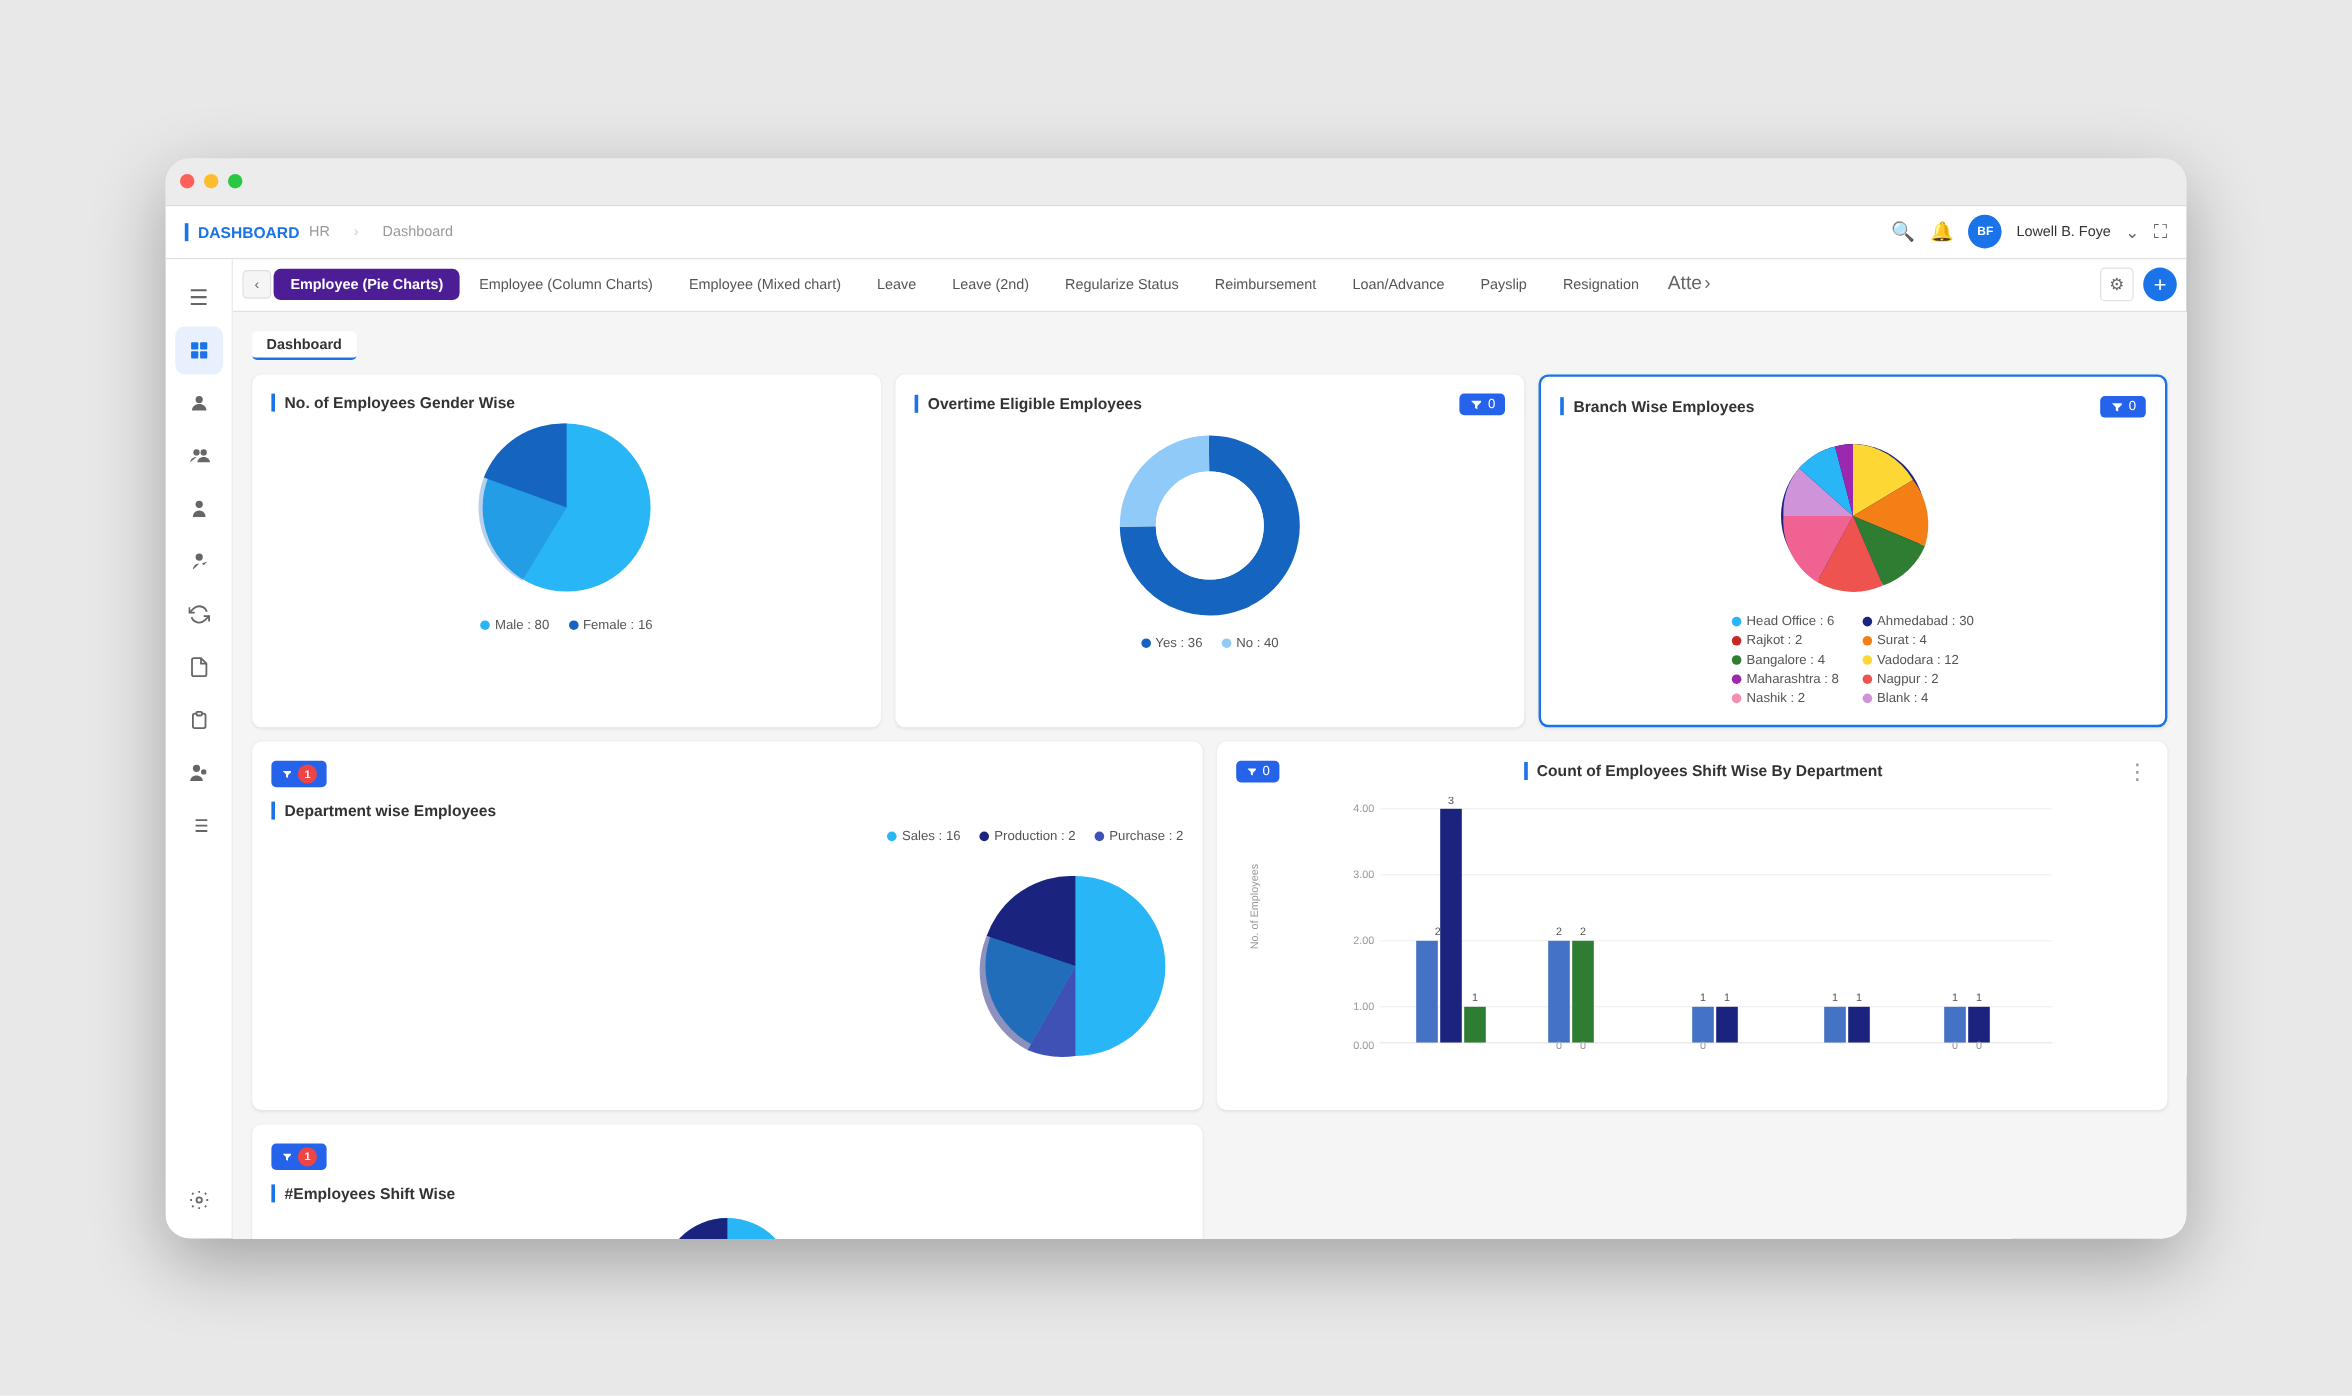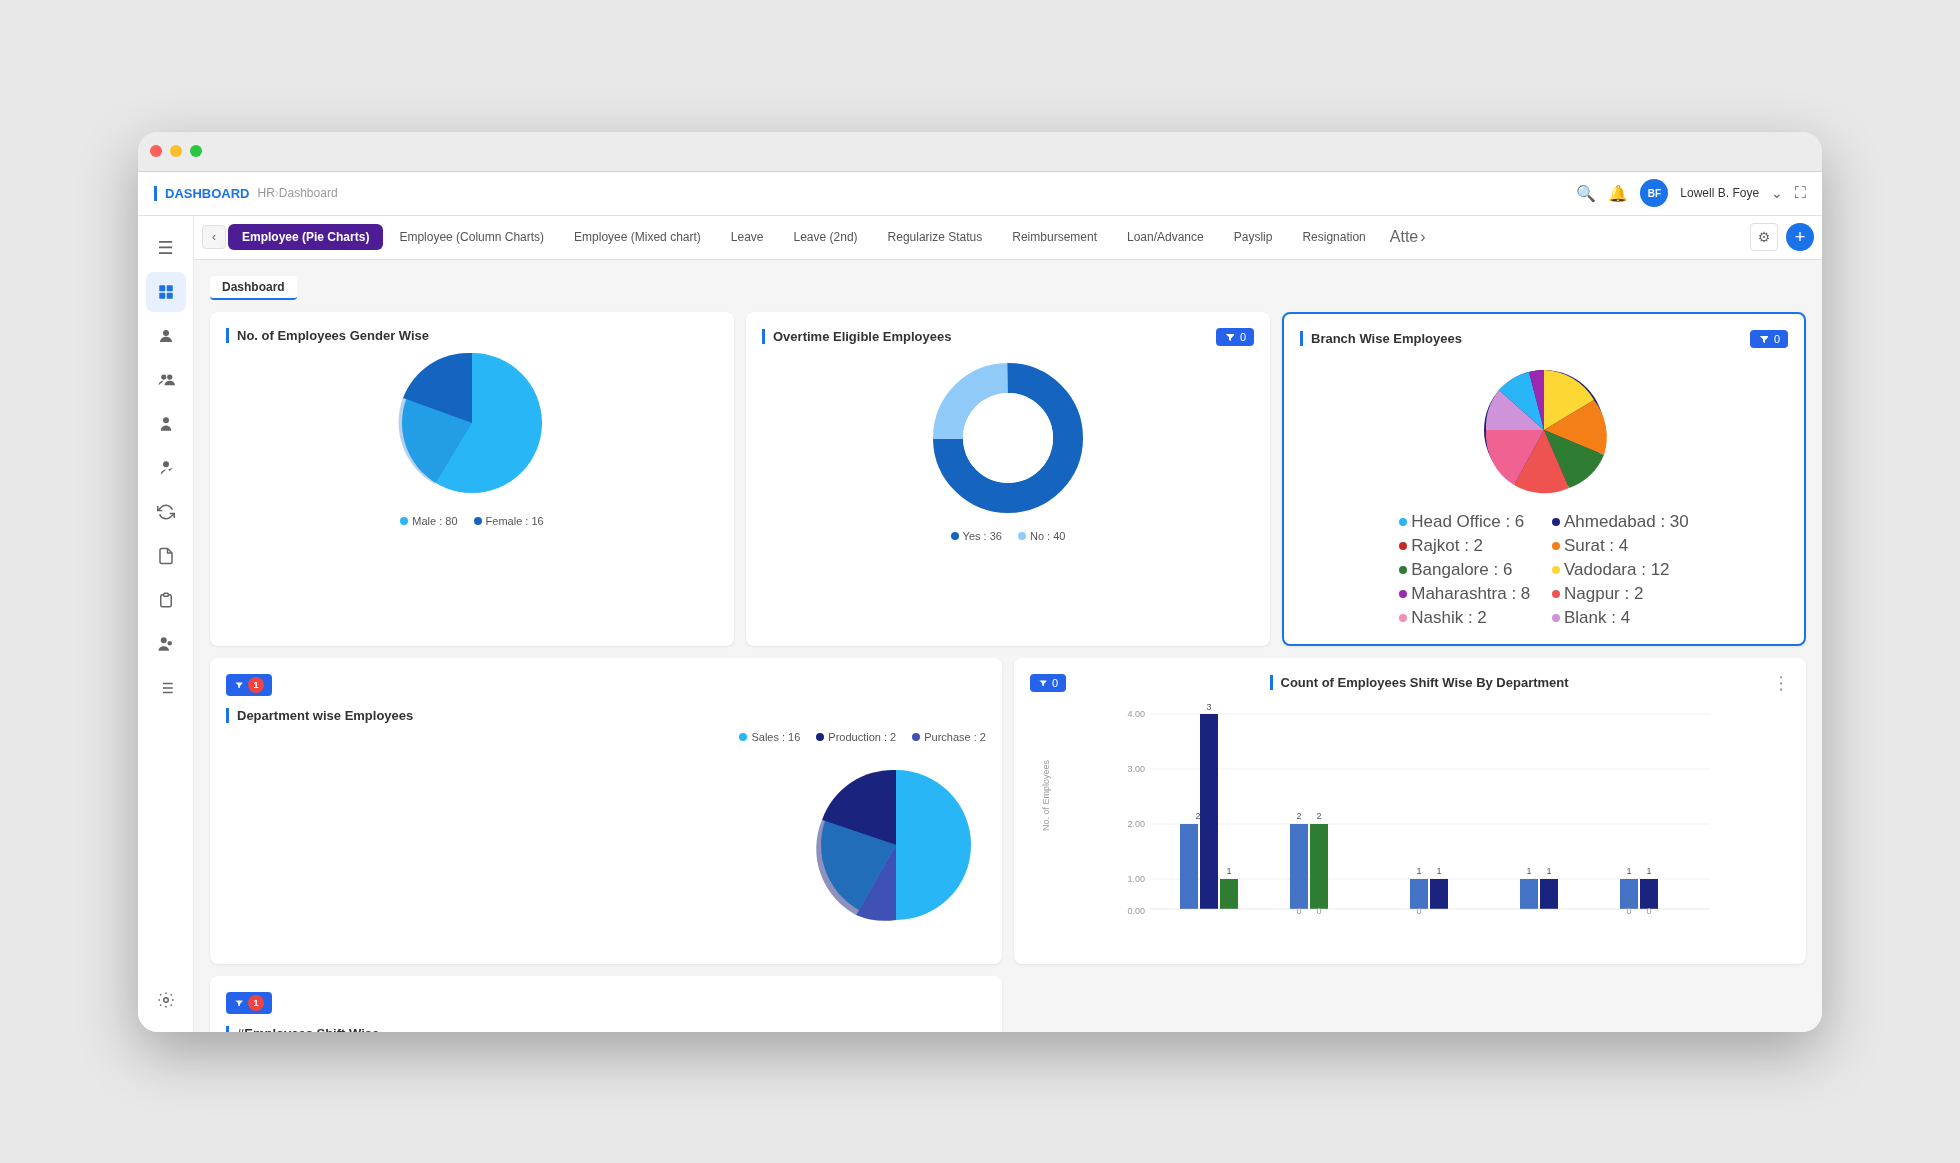--- a/index.html
+++ b/index.html
@@ -9,21 +9,21 @@
     
     .mac-titlebar { height: 40px; background: #ececec; border-bottom: 1px solid #d0d0d0; display: flex; align-items: center; padding: 0 12px; gap: 8px; border-radius: 12px 12px 0 0; }
     .mac-btn { width: 12px; height: 12px; border-radius: 50%; }
     .mac-btn.close { background: #ff5f57; }
     .mac-btn.minimize { background: #ffbd2e; }
     .mac-btn.maximize { background: #28c840; }
     
     .app-header { height: 44px; background: #fff; border-bottom: 1px solid #e0e0e0; display: flex; align-items: center; padding: 0 16px; gap: 12px; }
     .app-header-left { display: flex; align-items: center; gap: 8px; flex: 1; }
     .dashboard-label { font-size: 13px; font-weight: 700; color: #1a73e8; border-left: 3px solid #1a73e8; padding-left: 8px; }
-    .breadcrumb { font-size: 12px; color: #999; display: flex; align-items: center; gap: 0; }
+    .breadcrumb { font-size: 12px; color: #999; display: flex; align-items: center; gap: 20px; }
     .breadcrumb-sep { color: #ccc; }
     .header-icons { display: flex; align-items: center; gap: 12px; }
     .header-icon { font-size: 16px; color: #666; cursor: pointer; }
     .user-avatar { width: 28px; height: 28px; background: #1a73e8; border-radius: 50%; display: flex; align-items: center; justify-content: center; color: white; font-size: 10px; font-weight: 700; }
     .user-name { font-size: 12px; color: #333; }
     .expand-icon { font-size: 14px; color: #666; }
     
     .app-body { display: flex; flex: 1; overflow: hidden; }
     
     .sidebar { width: 56px; background: #fff; border-right: 1px solid #e8e8e8; display: flex; flex-direction: column; align-items: center; padding: 12px 0; gap: 4px; }
@@ -59,21 +59,21 @@
     .pie-chart-container { display: flex; flex-direction: column; align-items: center; gap: 12px; }
     .pie-legend { display: flex; align-items: center; gap: 16px; font-size: 11px; color: #555; }
     .legend-item { display: flex; align-items: center; gap: 4px; }
     .legend-dot { width: 8px; height: 8px; border-radius: 50%; }
     
     
     svg.pie { overflow: visible; }
     
     .second-row { display: grid; grid-template-columns: 1fr 1fr; gap: 12px; margin-bottom: 12px; }
     
-    .branch-legend { display: grid; grid-template-columns: 1fr 1fr; gap: 4px 16px; font-size: 17px; color: #555; margin-top: 12px; }
+    .branch-legend { display: grid; grid-template-columns: 1fr 1fr; gap: 4px 16px; font-size: 11px; color: #555; margin-top: 12px; }
     
     .more-options { color: #999; cursor: pointer; font-size: 18px; line-height: 1; }
   </style>
 </head>
 <body>
 
 <div class="mac-window">
 
   <div class="mac-titlebar">
     <div class="mac-btn close"></div>
@@ -307,21 +307,21 @@
                 <div class="legend-item">
                   <div class="legend-dot" style="background:#c62828;"></div>
                   <span>Rajkot : 2</span>
                 </div>
                 <div class="legend-item">
                   <div class="legend-dot" style="background:#f57f17;"></div>
                   <span>Surat : 4</span>
                 </div>
                 <div class="legend-item">
                   <div class="legend-dot" style="background:#2e7d32;"></div>
-                  <span>Bangalore : 6</span>
+                  <span>Bangalore : 4</span>
                 </div>
                 <div class="legend-item">
                   <div class="legend-dot" style="background:#fdd835;"></div>
                   <span>Vadodara : 12</span>
                 </div>
                 <div class="legend-item">
                   <div class="legend-dot" style="background:#9c27b0;"></div>
                   <span>Maharashtra : 8</span>
                 </div>
                 <div class="legend-item">

